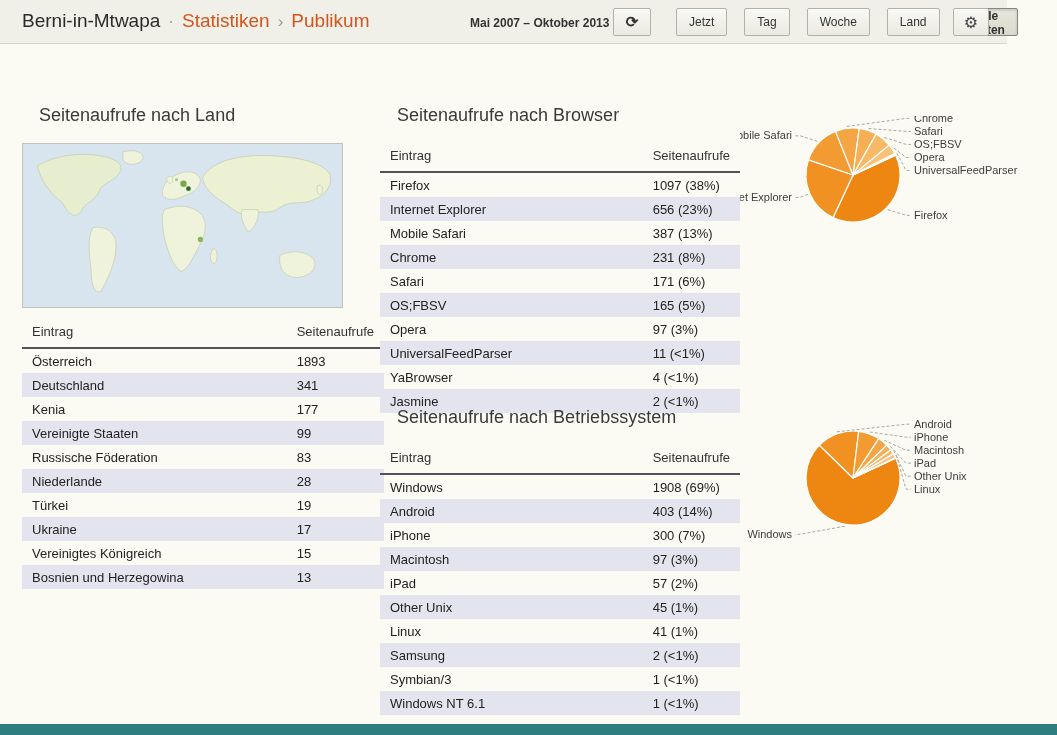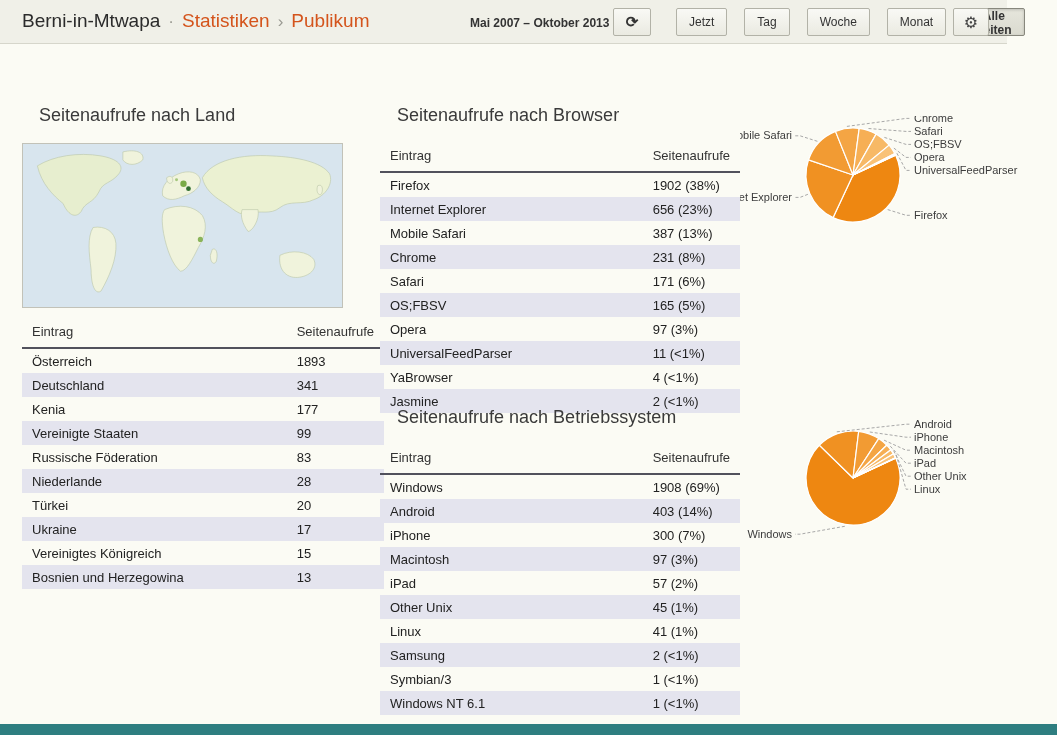--- a/index.html
+++ b/index.html
@@ -64,21 +64,21 @@
 <div class="topbar">
   <div class="crumbs">
     <span class="crumb-title">Berni-in-Mtwapa</span><span class="crumb-sep">·</span><span class="crumb-link">Statistiken</span><span class="crumb-sep">›</span><span class="crumb-link">Publikum</span>
   </div>
   <div class="date-range">Mai 2007 – Oktober 2013</div>
   <button class="btn refresh-btn"><span>⟳</span></button>
   <div class="range-buttons">
     <button class="btn">Jetzt</button>
     <button class="btn">Tag</button>
     <button class="btn">Woche</button>
-    <button class="btn">Monat</button>
+    <button class="btn">Land</button>
     <button class="btn active">Alle Zeiten</button>
   </div>
   <button class="btn gear-btn"><span>⚙</span></button>
 </div>
 
 <div id="country-section">
   <h2 class="section-title">Seitenaufrufe nach Land</h2>
   <div class="map-wrap">
     <svg width="319" height="163" viewBox="0 0 320 164">
       <rect x="0" y="0" width="320" height="164" fill="#d8e5ee"></rect>
@@ -128,21 +128,21 @@
         <tr>
           <td>Russische Föderation</td>
           <td>83</td>
         </tr>
         <tr class="alt">
           <td>Niederlande</td>
           <td>28</td>
         </tr>
         <tr>
           <td>Türkei</td>
-          <td>20</td>
+          <td>19</td>
         </tr>
         <tr class="alt">
           <td>Ukraine</td>
           <td>17</td>
         </tr>
         <tr>
           <td>Vereinigtes Königreich</td>
           <td>15</td>
         </tr>
         <tr class="alt">
@@ -158,21 +158,21 @@
   <table>
     <thead>
       <tr>
         <th>Eintrag</th>
         <th>Seitenaufrufe</th>
       </tr>
     </thead>
     <tbody>
         <tr>
           <td>Firefox</td>
-          <td>1902 (38%)</td>
+          <td>1097 (38%)</td>
         </tr>
         <tr class="alt">
           <td>Internet Explorer</td>
           <td>656 (23%)</td>
         </tr>
         <tr>
           <td>Mobile Safari</td>
           <td>387 (13%)</td>
         </tr>
         <tr class="alt">

